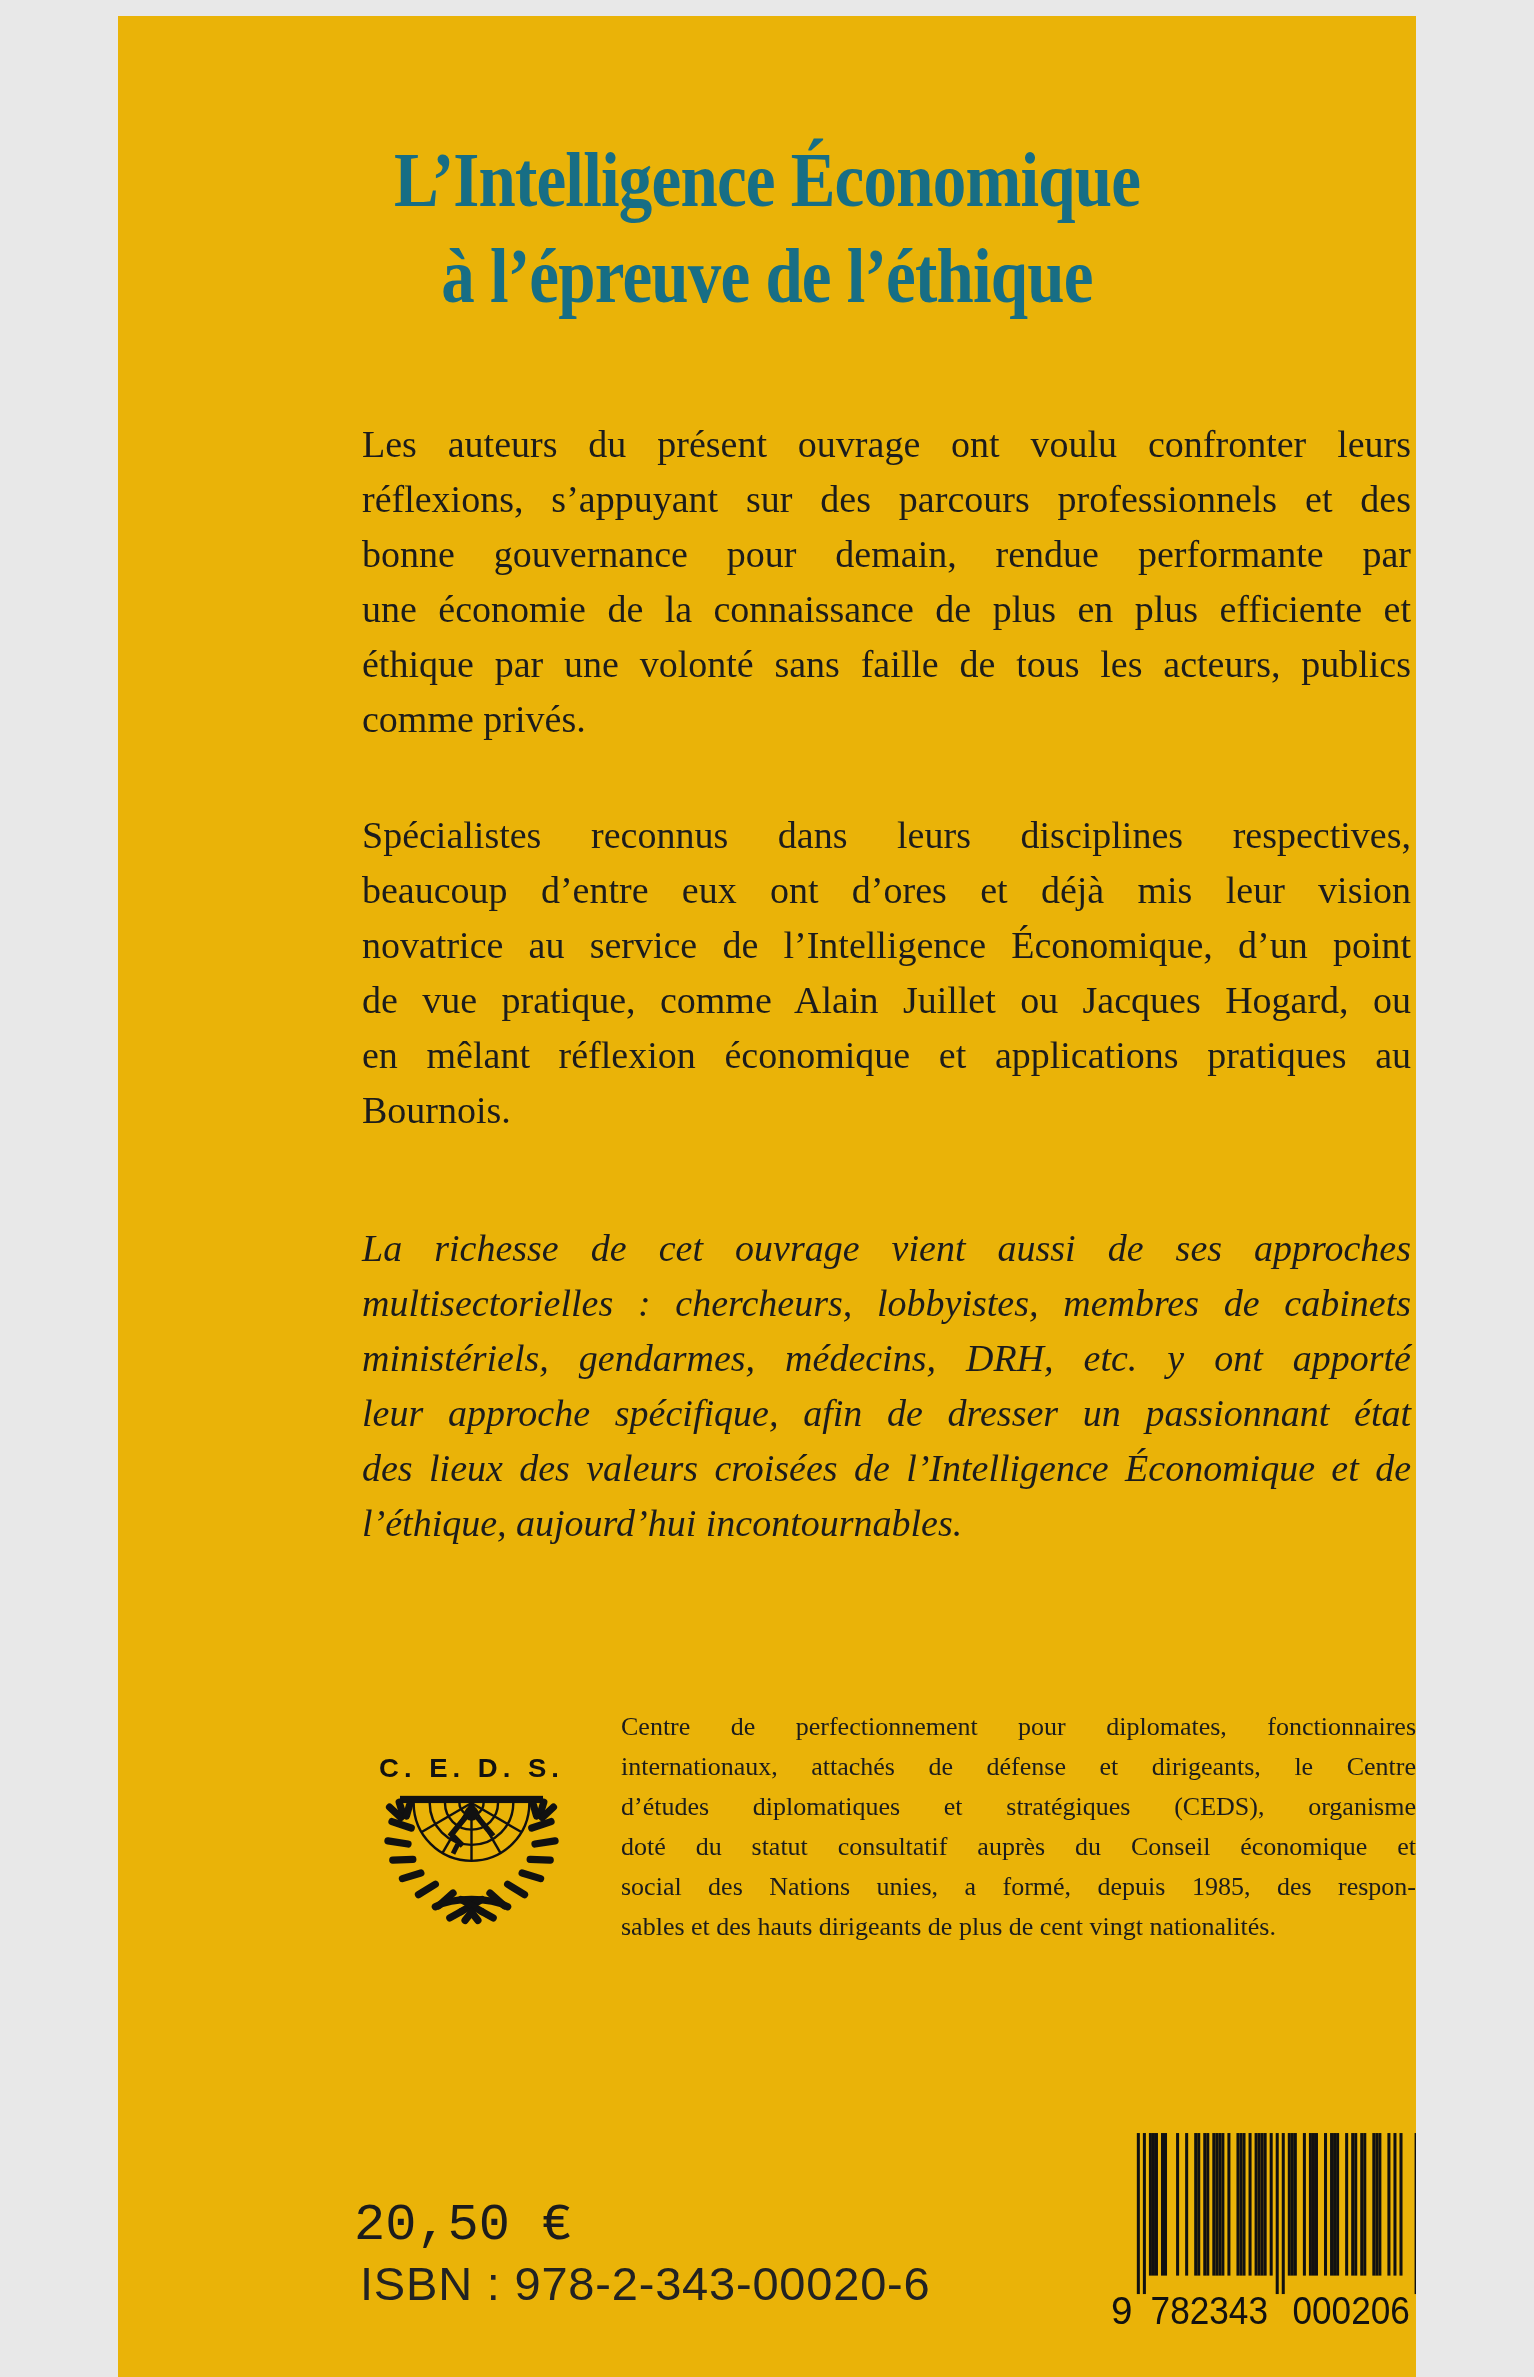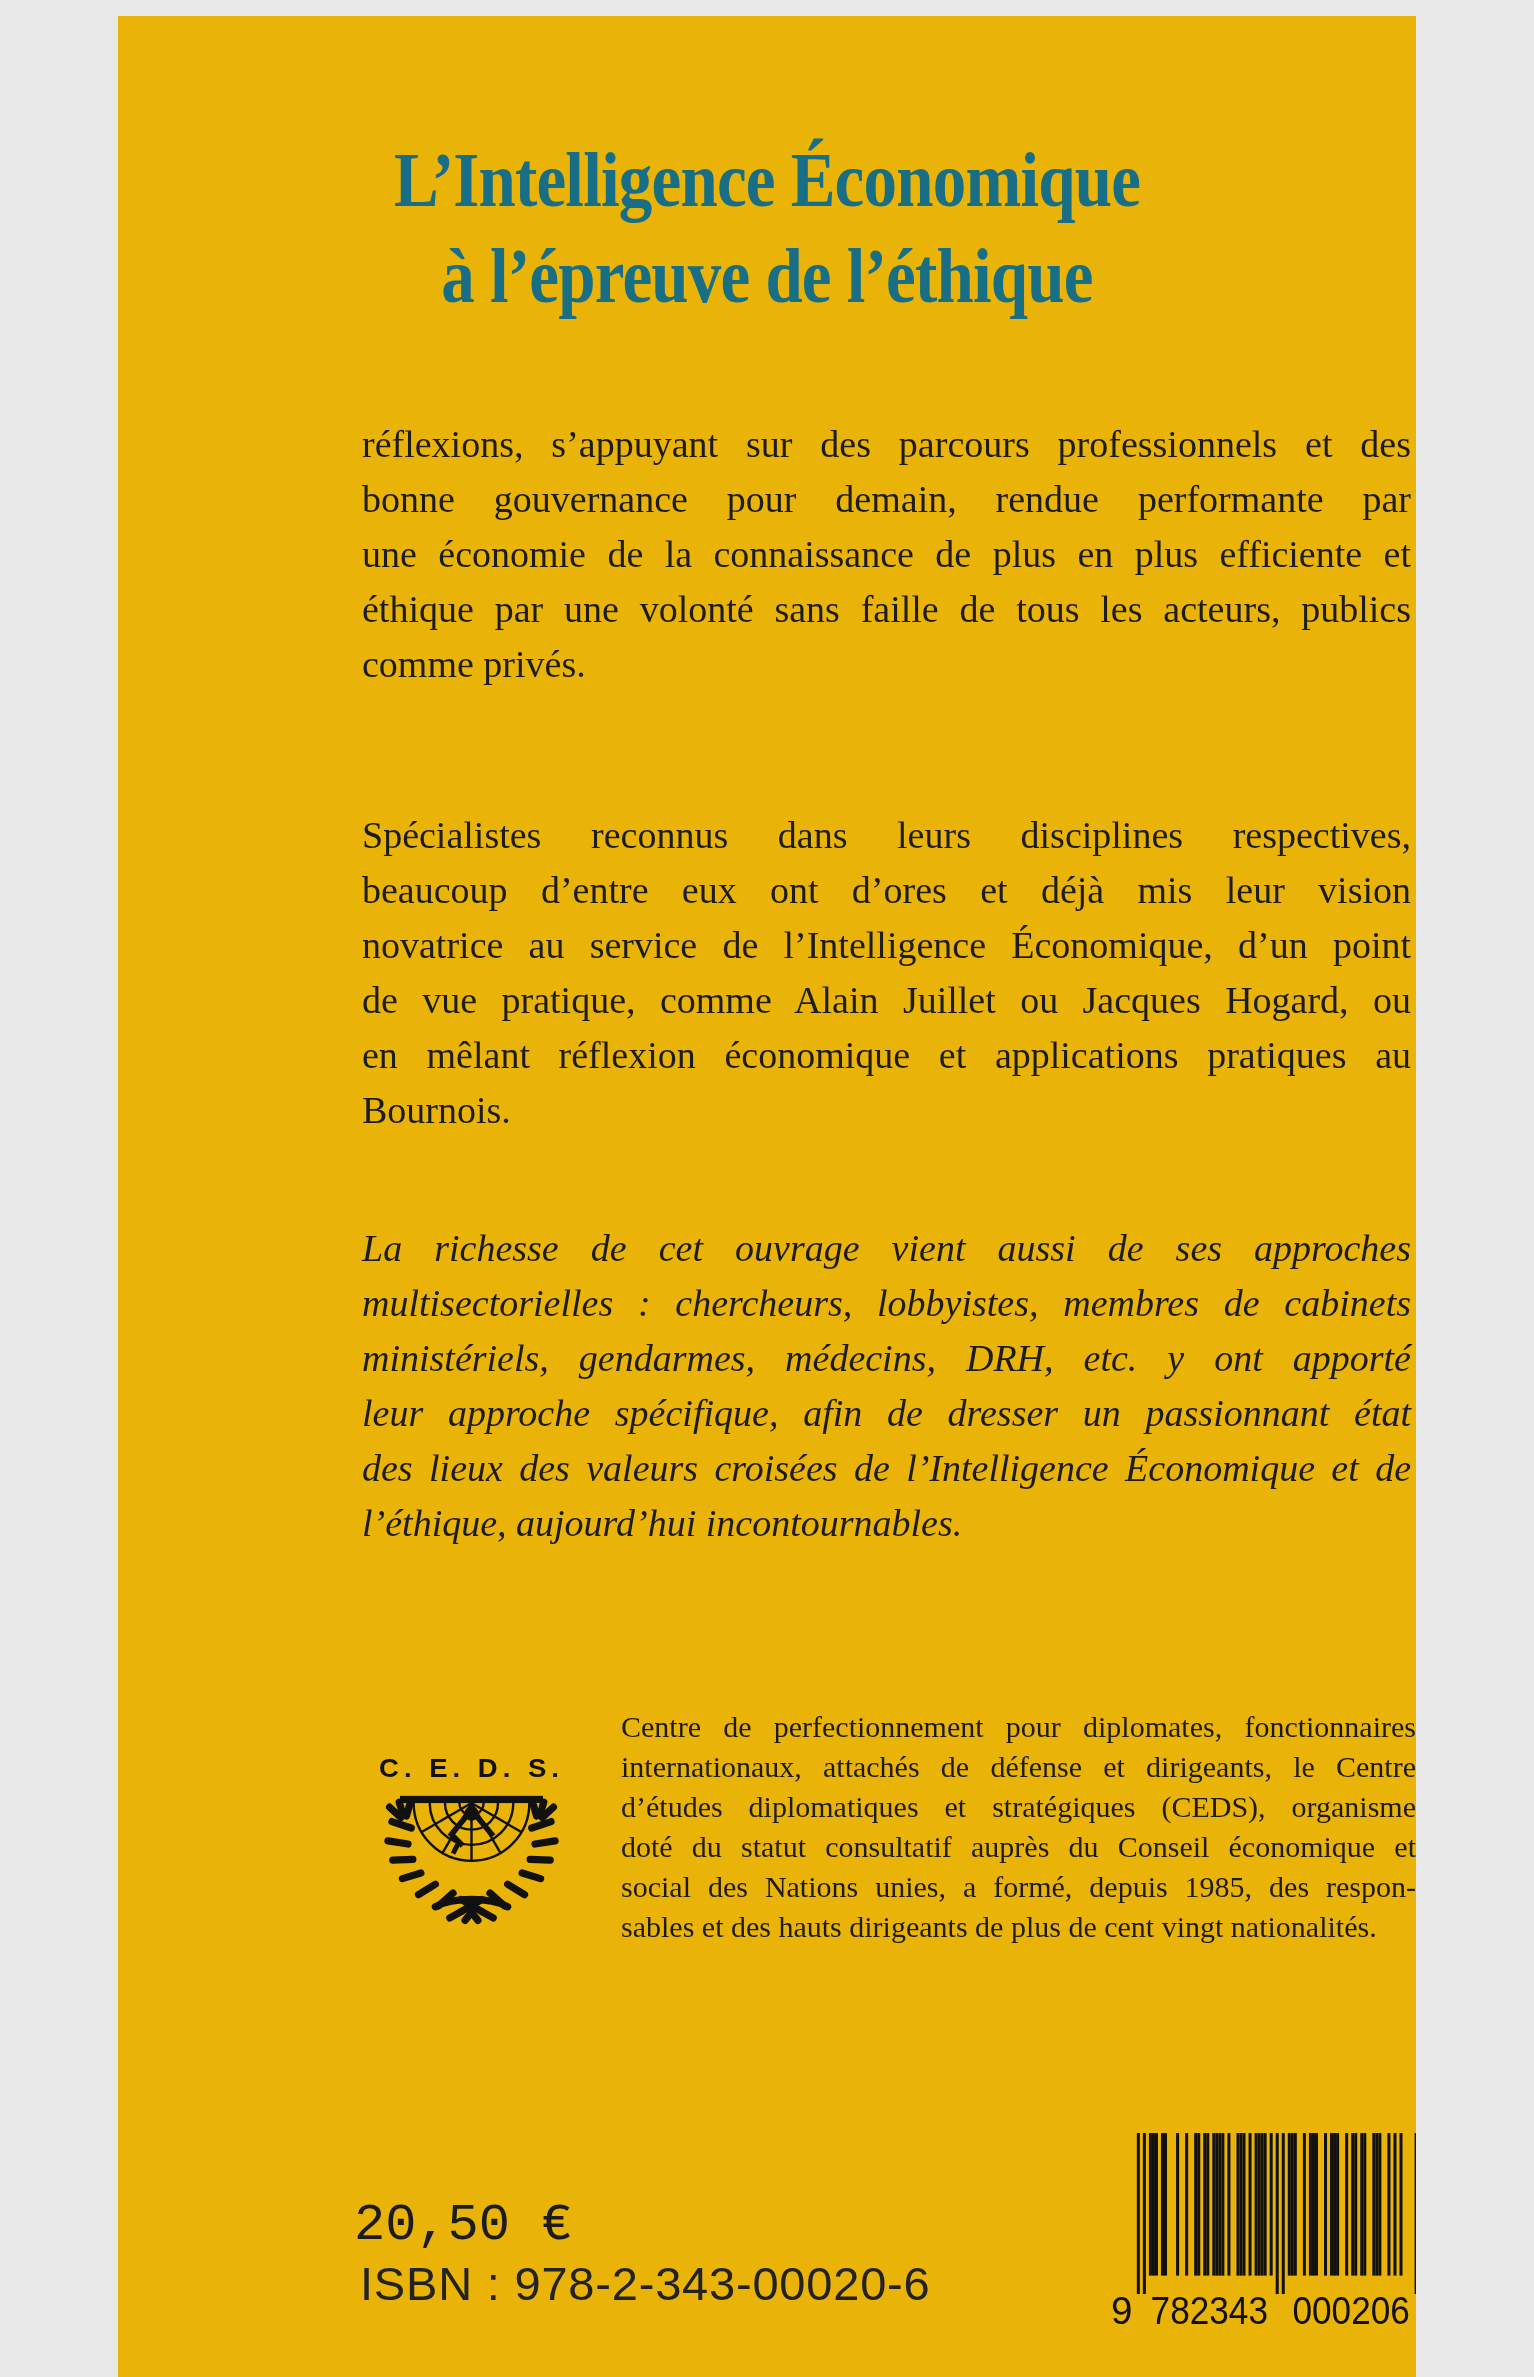--- a/index.html
+++ b/index.html
@@ -29,21 +29,21 @@
     font-size:38px; line-height:55px;
   }
   .para .line { text-align:justify; text-align-last:justify; }
   .para .line.last { text-align-last:left; }
   .para-1 { top:401px; }
   .para-2 { top:792px; }
   .para-3 { top:1205px; font-style:italic; }
   .publisher-logo { position:absolute; left:237px; top:1721px; width:233px; height:190px; }
   .publisher-desc {
     position:absolute; left:503px; top:1691px; width:795px;
-    font-size:30px; line-height:40px;
+    font-size:26px; line-height:40px;
   }
   .publisher-desc .line { text-align:justify; text-align-last:justify; }
   .publisher-desc .line.last { text-align-last:left; }
   .price {
     position:absolute; left:236px; top:2185px;
     font-size:52px; line-height:50px;
     font-family:Liberation Mono, monospace;
   }
   .isbn {
     position:absolute; left:242px; top:2247px;
@@ -59,20 +59,21 @@
 <body>
 
 <div class="page">
 
   <div class="book-title">
       <div class="line">L’Intelligence Économique</div>
       <div class="line last">à l’épreuve de l’éthique</div>
     </div>
 
   <div class="para para-1">
+      <div class="line">Les auteurs du présent ouvrage ont voulu confronter leurs</div>
       <div class="line">réflexions, s’appuyant sur des parcours professionnels et des</div>
       <div class="line">bonne gouvernance pour demain, rendue performante par</div>
       <div class="line">une économie de la connaissance de plus en plus efficiente et</div>
       <div class="line">éthique par une volonté sans faille de tous les acteurs, publics</div>
       <div class="line last">comme privés.</div>
     </div>
   <div class="para para-2">
       <div class="line">Spécialistes reconnus dans leurs disciplines respectives,</div>
       <div class="line">beaucoup d’entre eux ont d’ores et déjà mis leur vision</div>
       <div class="line">novatrice au service de l’Intelligence Économique, d’un point</div>

